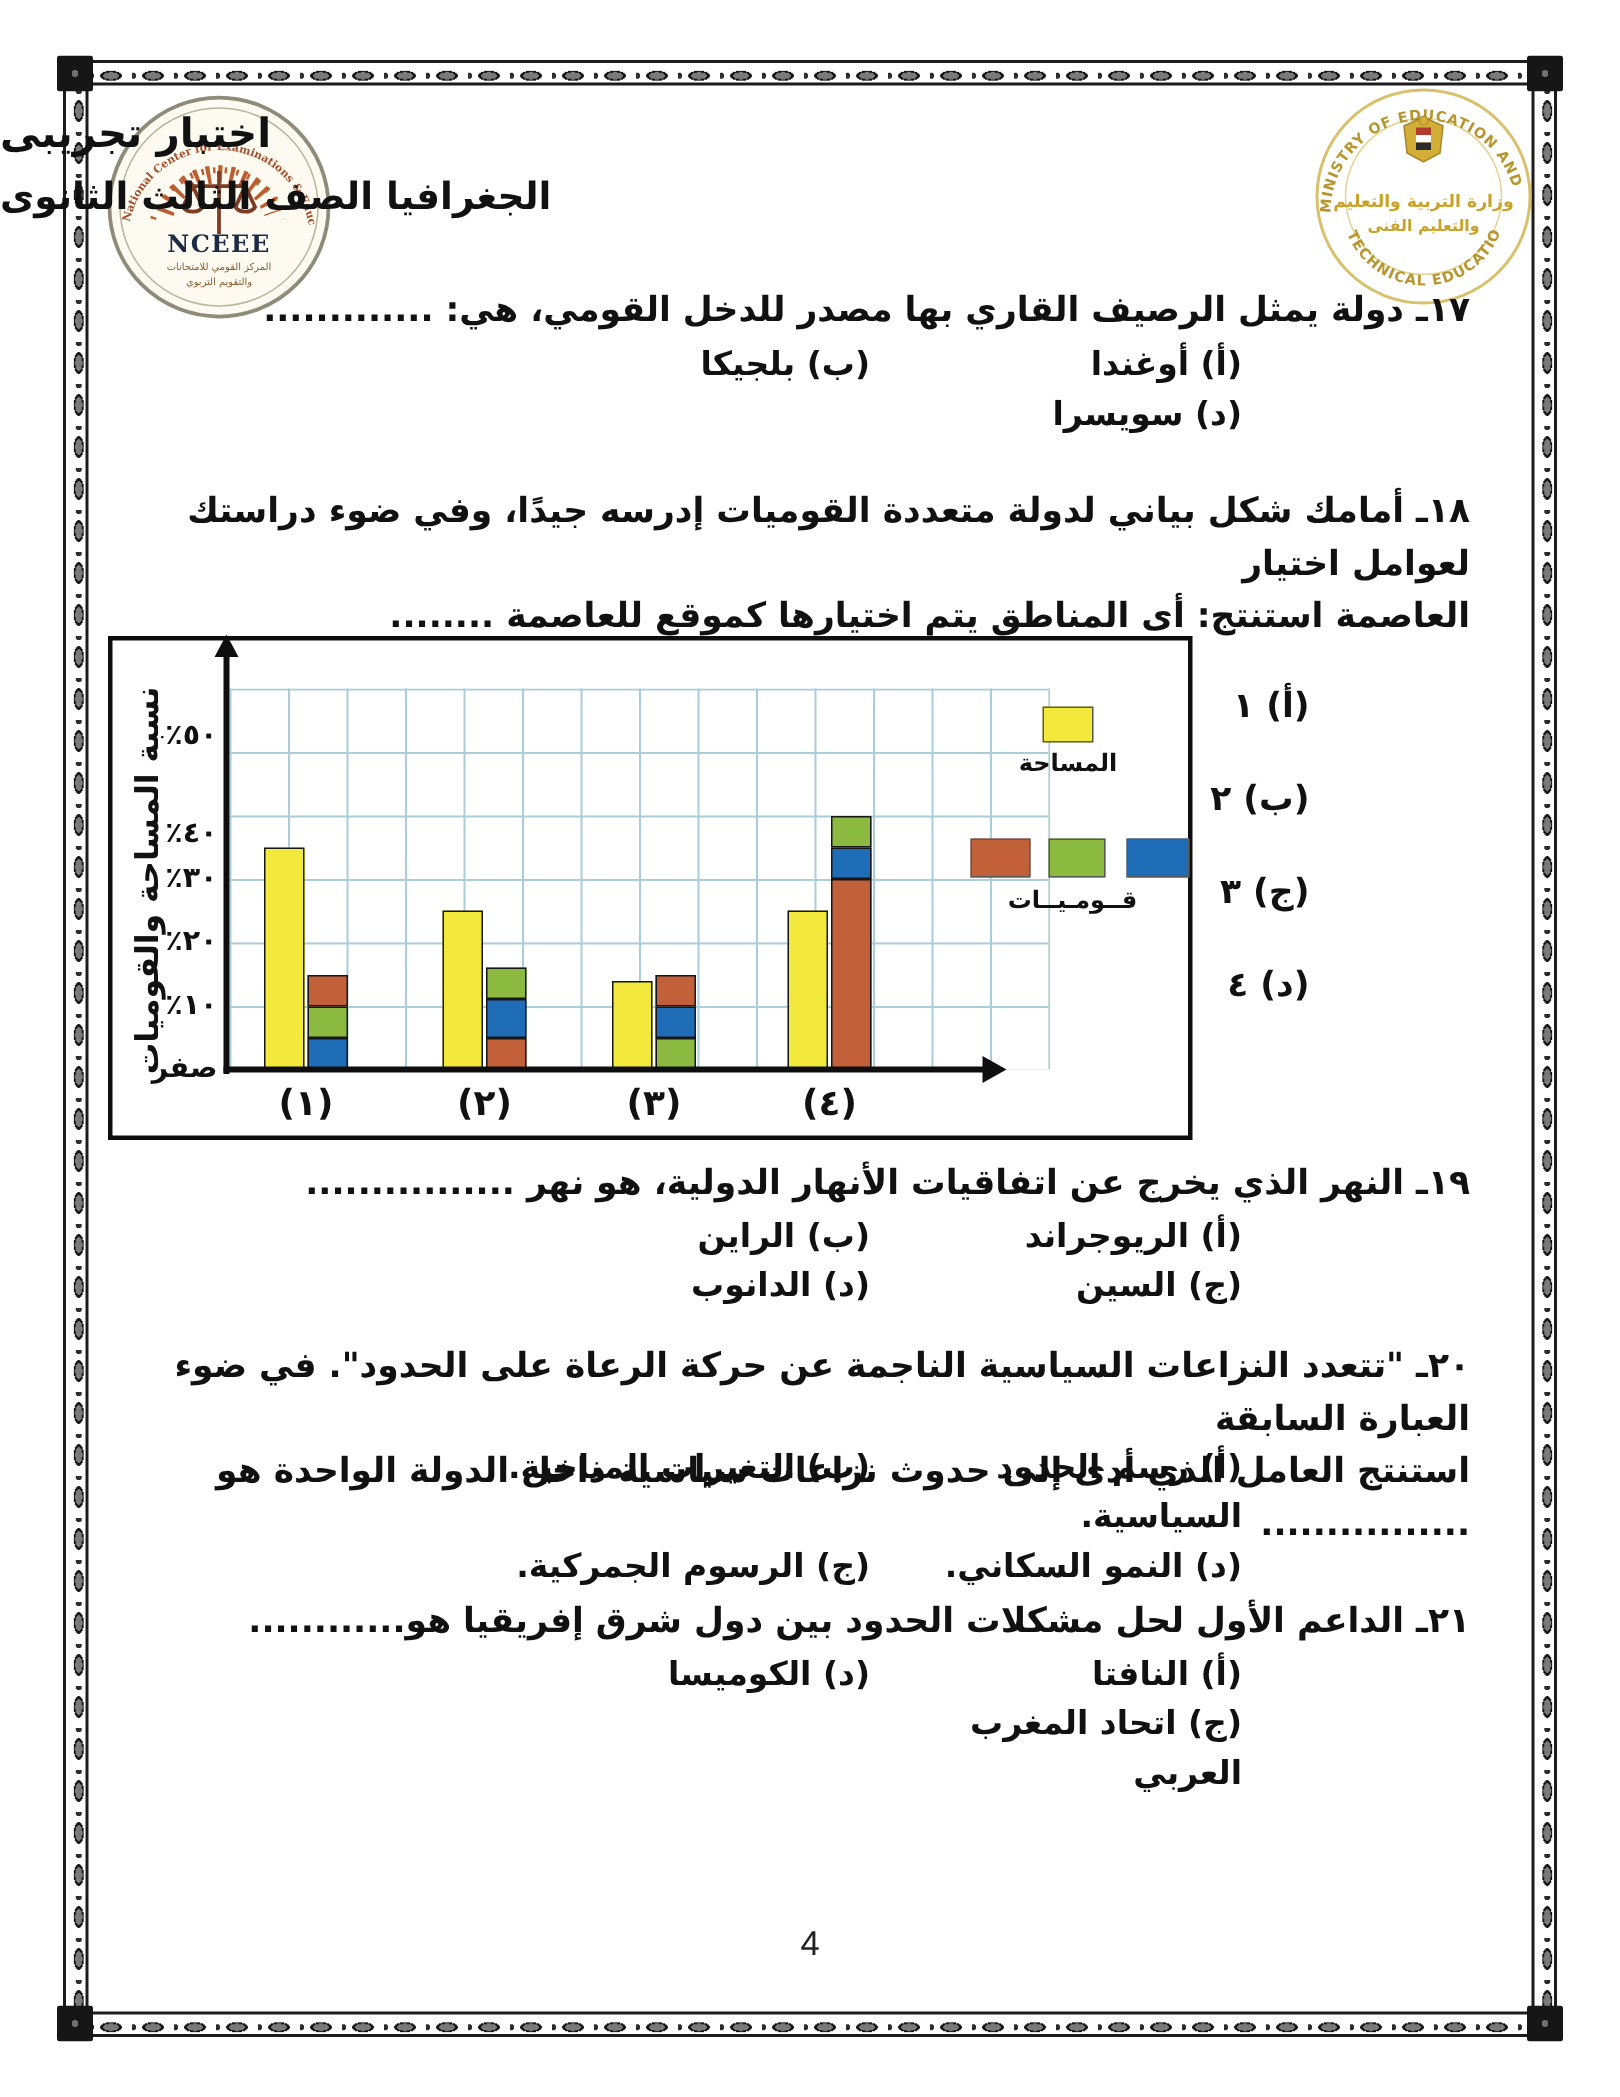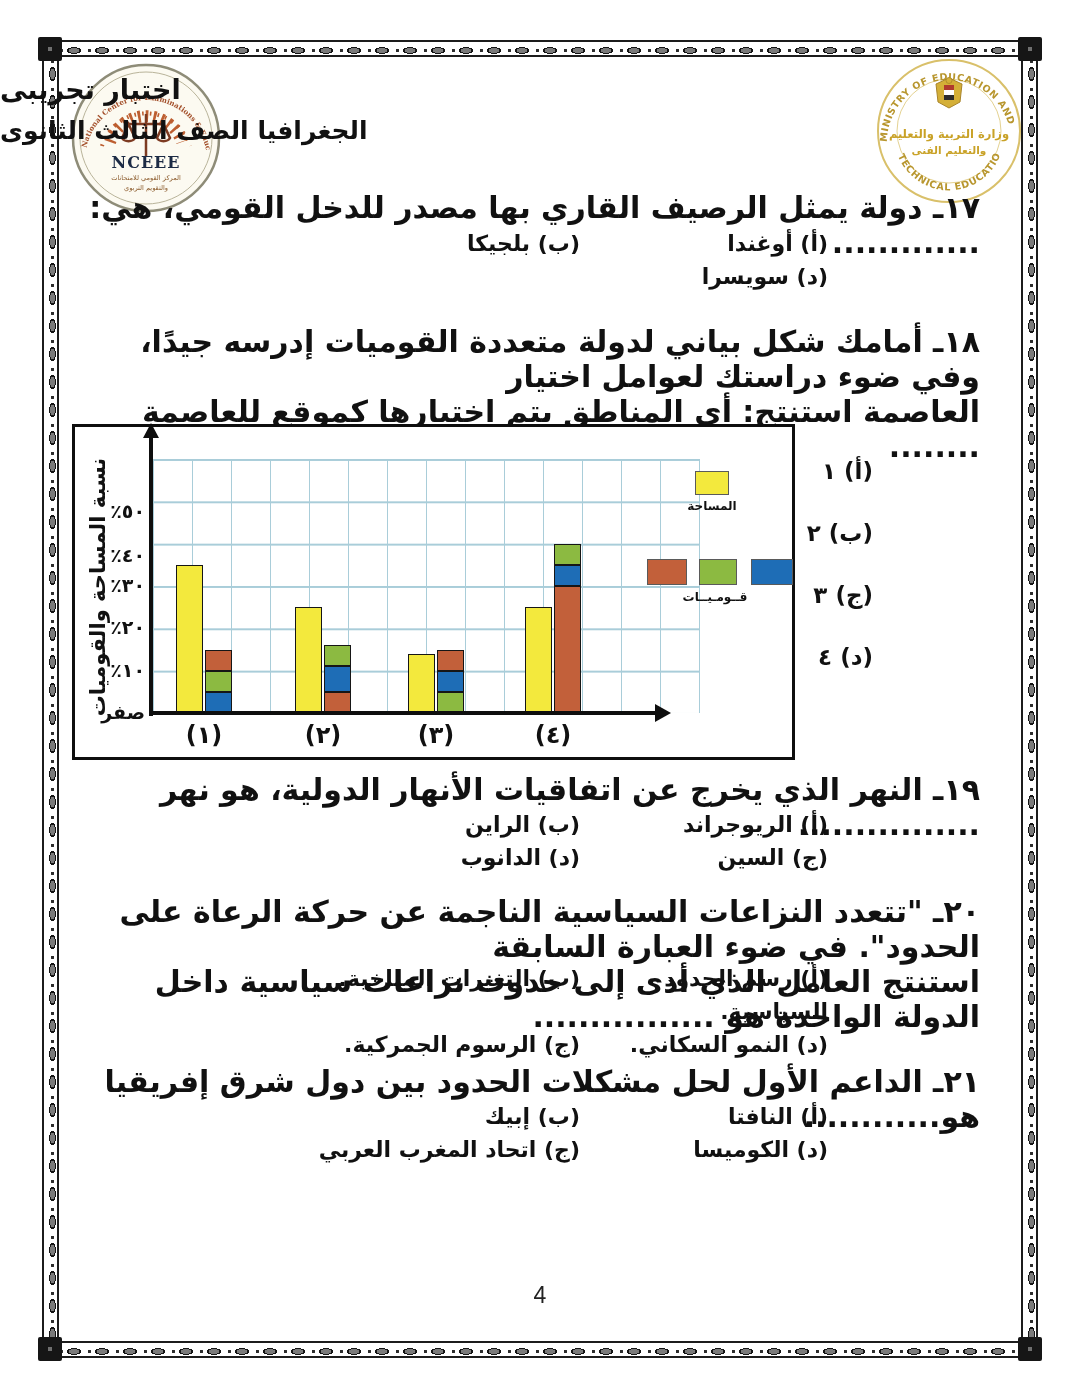--- a/index.html
+++ b/index.html
@@ -38,21 +38,21 @@
   .title{position:absolute;left:0;right:0;text-align:left;font-weight:700;}
   .title1{top:74px;font-size:27px;}
   .title2{top:116px;font-size:25px;}
   .logo{position:absolute;}
   #logo-nceee{left:70px;top:62px;width:152px;height:152px;}
   #logo-moe{left:876px;top:58px;width:146px;height:146px;}
 
   
   .q{
     position:absolute;right:100px;left:80px;direction:rtl;text-align:right;
-    font-size:30px;font-weight:700;line-height:35px;
+    font-size:23px;font-weight:700;line-height:35px;
   }
   .opts{
     position:absolute;right:252px;width:585px;direction:rtl;
     display:grid;grid-template-columns:248px 330px;
     font-size:22px;font-weight:700;line-height:33px;text-align:right;
   }
   #q17{top:190px;} #q17-opts{top:227px;}
   #q18{top:324px;}
   #q19{top:772px;} #q19-opts{top:808px;}
   #q20{top:894px;} #q20-opts{top:962px;}
@@ -86,21 +86,21 @@
   .xlabel{position:absolute;top:294px;width:80px;text-align:center;font-size:24px;font-weight:700;}
   .ylabel{
     position:absolute;left:-127px;top:148px;width:300px;text-align:center;
     transform:rotate(-90deg);font-size:21px;font-weight:700;direction:rtl;
   }
   .swatch{position:absolute;box-sizing:border-box;border:1.5px solid #5a5a5a;}
   #sw-area{left:620px;top:44px;width:34px;height:24px;}
   .sw-nat0{left:572px;top:132px;width:40px;height:26px;}
   .sw-nat1{left:624px;top:132px;width:38px;height:26px;}
   .sw-nat2{left:676px;top:132px;width:42px;height:26px;}
-  .lg-label{position:absolute;text-align:center;font-size:12px;font-weight:700;direction:rtl;}
+  .lg-label{position:absolute;text-align:center;font-size:16px;font-weight:700;direction:rtl;}
   #lg-area{left:582px;top:72px;width:110px;}
   #lg-nat{left:560px;top:163px;width:160px;}
 
   
   #q18-opts{
     position:absolute;right:207px;top:458px;direction:rtl;display:flex;flex-direction:column;gap:36px;
     font-size:23px;font-weight:700;text-align:right;width:90px;
   }
 </style>
 </head>
@@ -202,21 +202,21 @@
     <div id="lg-area" class="lg-label">المساحة</div>
     <div class="swatch sw-nat0" style="background: rgb(194, 96, 58);"></div>
     <div class="swatch sw-nat1" style="background: rgb(140, 186, 65);"></div>
     <div class="swatch sw-nat2" style="background: rgb(30, 109, 182);"></div>
     <div id="lg-nat" class="lg-label">قــومـيــات</div>
   <div class="ytick" style="top: 274px;">صفر</div>
       <div class="ytick" style="top: 231.667px;">٪١٠</div>
       <div class="ytick" style="top: 189.333px;">٪٢٠</div>
       <div class="ytick" style="top: 147px;">٪٣٠</div>
       <div class="ytick" style="top: 104.667px; margin-top: 12px;">٪٤٠</div>
-      <div class="ytick" style="top: 73px;">٪٥٠</div>
+      <div class="ytick" style="top: 52px;">٪٥٠</div>
       <div class="xlabel" style="left: 89px;">(١)</div>
       <div class="xlabel" style="left: 208px;">(٢)</div>
       <div class="xlabel" style="left: 321px;">(٣)</div>
       <div class="xlabel" style="left: 438px;">(٤)</div>
     </div>
 
   <div id="q18-opts">
     <div>(أ)  ١</div>
     <div>(ب) ٢</div>
     <div>(ج) ٣</div>
@@ -238,19 +238,18 @@
   <div id="q20-opts" class="opts">
     <div>(أ) رسم الحدود السياسية.</div>
     <div>(ب) التغيرات المناخية.</div>
     <div>(د) النمو السكاني.</div>
     <div>(ج) الرسوم الجمركية.</div>
   </div>
 
   <div id="q21" class="q">٢١ـ الداعم الأول لحل مشكلات الحدود بين دول شرق إفريقيا هو............</div>
   <div id="q21-opts" class="opts">
     <div>(أ)  النافتا</div>
-    <div>(ب) إبيك</div>
     <div>(د) الكوميسا</div>
     <div>(ج) اتحاد المغرب العربي</div>
   </div>
 
   <div class="pagenum">4</div>
 </div>
 
 </body></html>

